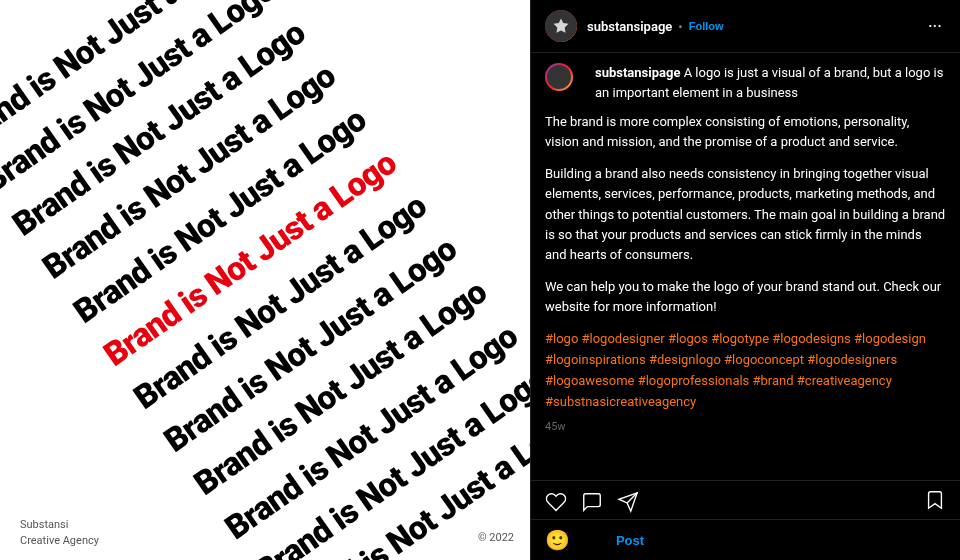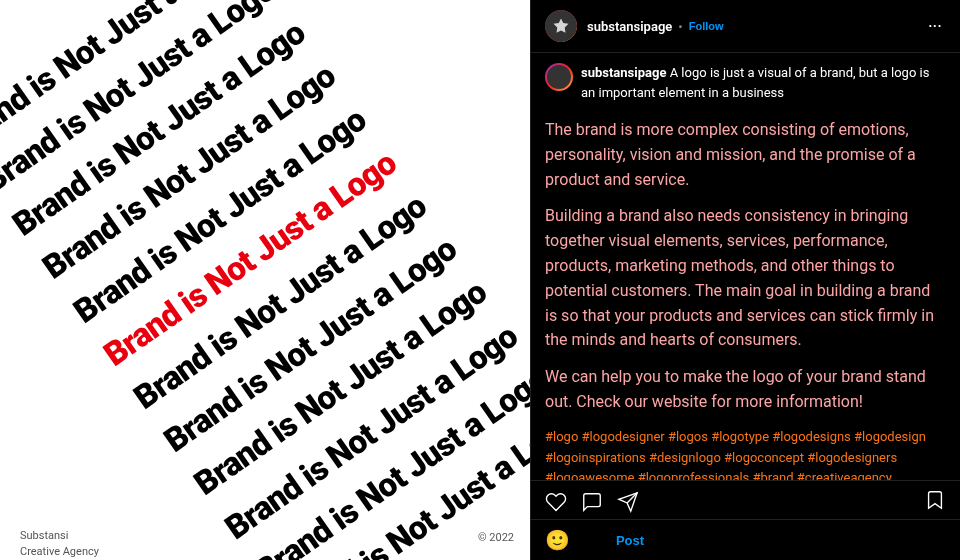--- a/index.html
+++ b/index.html
@@ -44,21 +44,21 @@
       line-height: 1.6;
       letter-spacing: -0.5px;
     }
 
     .brand-line.highlight {
       color: #e8000f;
     }
 
     .watermark {
       position: absolute;
-      bottom: 1px;
+      bottom: 12px;
       left: 20px;
       font-size: 11px;
       color: #555;
       line-height: 1.4;
     }
 
     .copyright {
       position: absolute;
       bottom: 16px;
       right: 16px;
@@ -157,22 +157,22 @@
       width: 4px;
     }
 
     .post-body::-webkit-scrollbar-thumb {
       background: #333;
     }
 
     .caption-header {
       display: flex;
       align-items: flex-start;
-      gap: 8px;
-      margin-bottom: 16px;
+      gap: 22px;
+      margin-bottom: 10px;
     }
 
     .caption-avatar {
       width: 28px;
       height: 28px;
       border-radius: 50%;
       background: linear-gradient(135deg, #833ab4, #fd1d1d, #fcb045);
       flex-shrink: 0;
       display: flex;
       align-items: center;
@@ -191,22 +191,22 @@
       font-size: 13px;
       line-height: 1.5;
     }
 
     .caption-username {
       font-weight: 700;
       color: #fff;
     }
 
     .paragraph {
-      color: #fca5a5;
-      font-size: 16px;
+      color: #ffffff;
+      font-size: 13px;
       line-height: 1.55;
       margin-bottom: 12px;
     }
 
     .hashtags {
       color: #f97316;
       font-size: 13px;
       line-height: 1.6;
       margin-bottom: 8px;
     }

